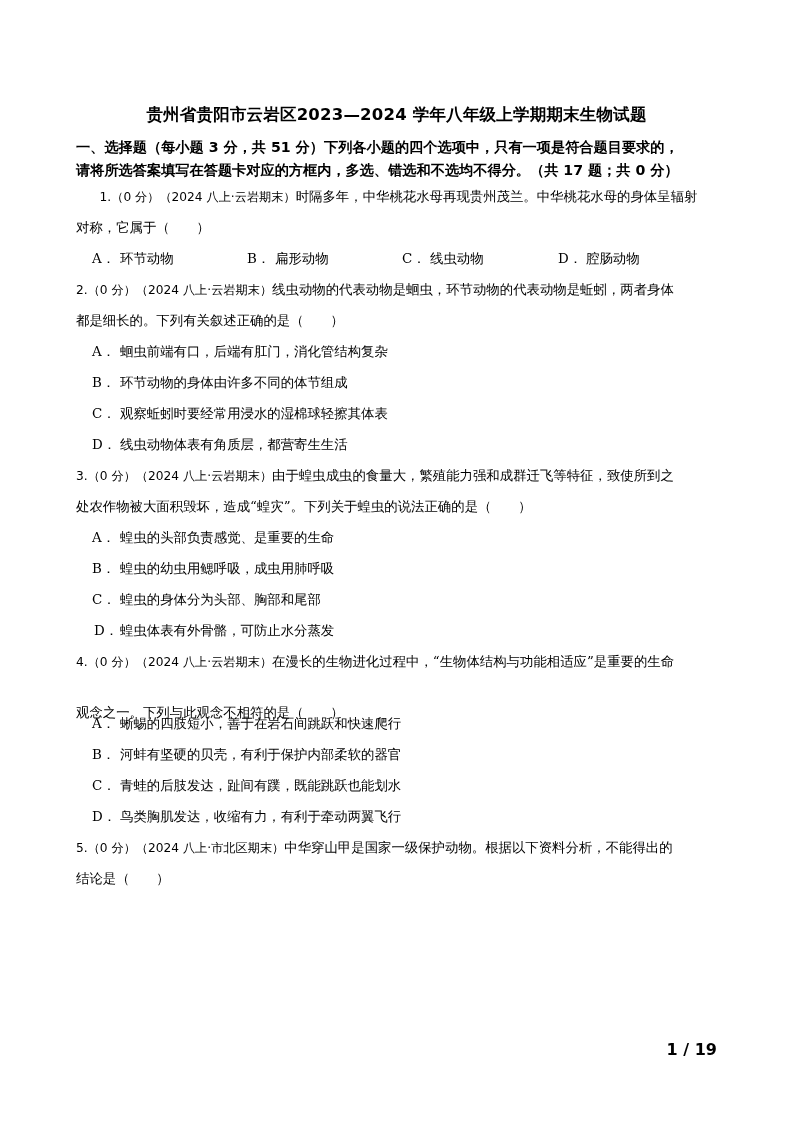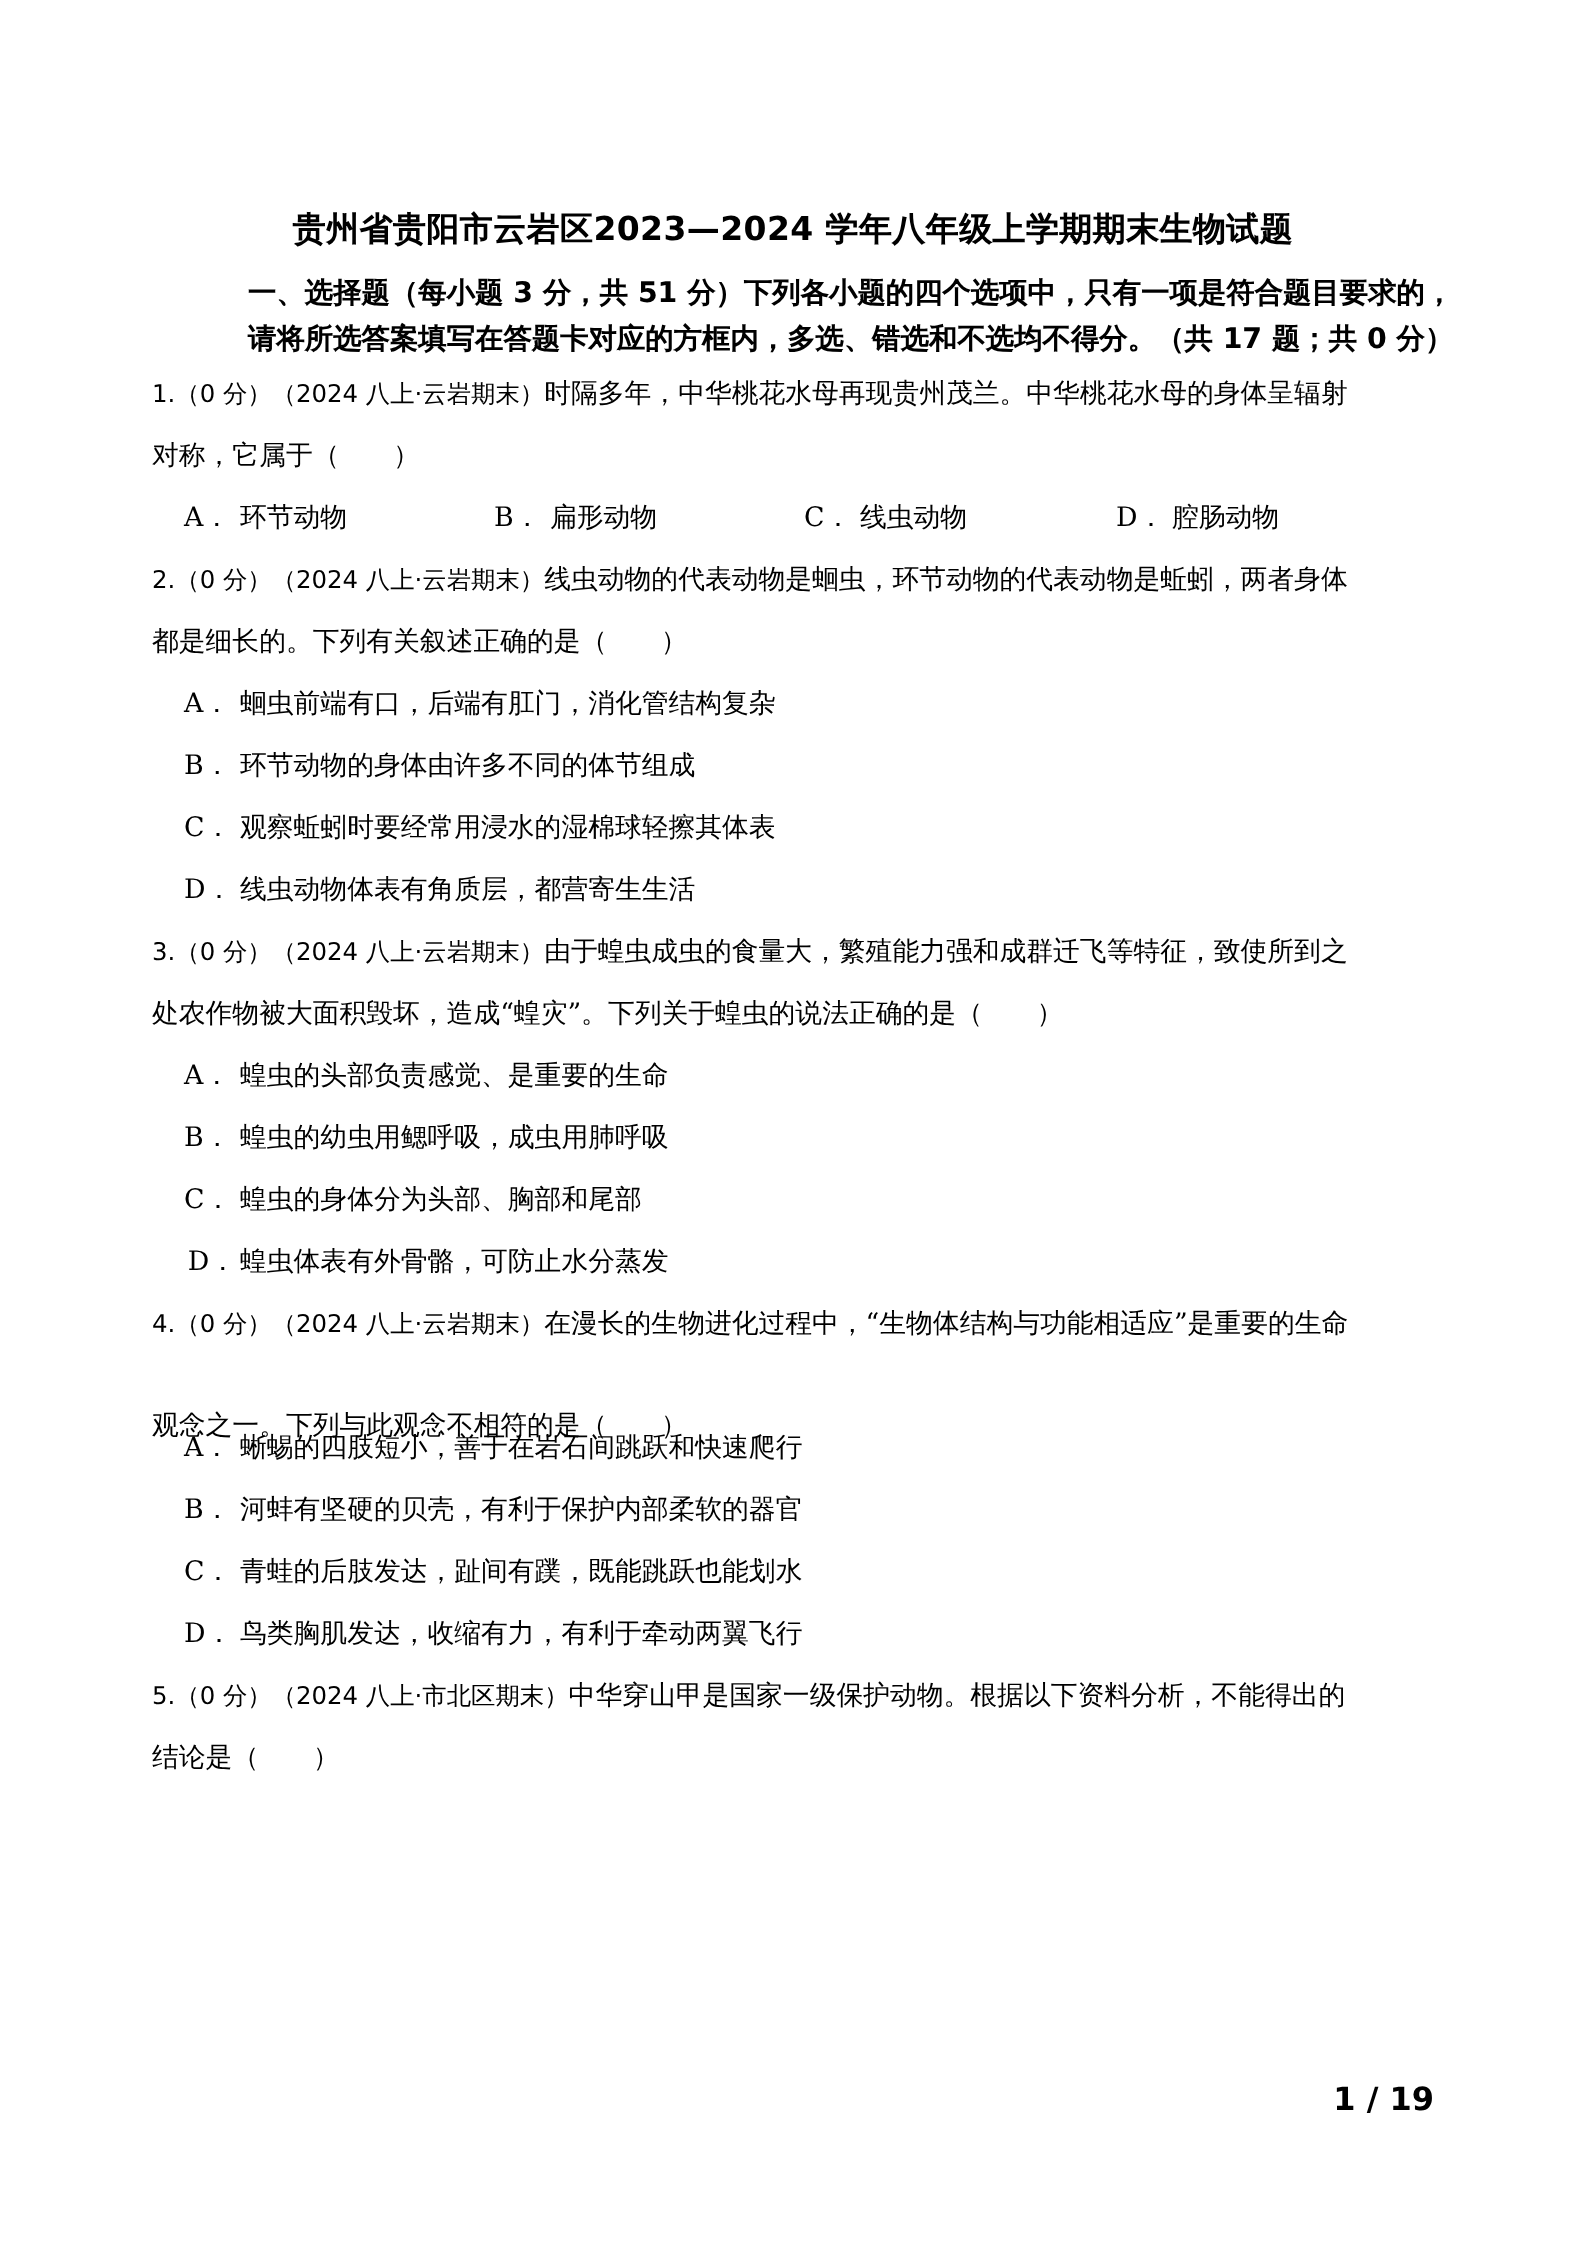--- a/index.html
+++ b/index.html
@@ -20,26 +20,26 @@
   .pager { position: absolute; top: 1040px; right: 76px; font-family: "DejaVu Sans", "Liberation Sans", sans-serif;
            font-weight: bold; font-size: 16px; }
 </style>
 </head>
 <body>
 
 <div class="page">
 
   <div class="title">贵州省贵阳市云岩区2023—2024 学年八年级上学期期末生物试题</div>
 
-  <div class="section" style="top:136px;margin-left:48px;">
+  <div class="section" style="top:136px;">
     <div>一、选择题（每小题 3 分，共 51 分）下列各小题的四个选项中，只有一项是符合题目要求的，</div>
     <div>请将所选答案填写在答题卡对应的方框内，多选、错选和不选均不得分。（共 17 题；共 0 分）</div>
   </div>
 
-  <div class="line" style="top:188px;">
+  <div class="line" style="top:188px;text-align:center;">
     <span class="q-head">1.</span><span class="q-head">（0 分）（2024 八上·云岩期末）</span><span class="q-text">时隔多年，中华桃花水母再现贵州茂兰。中华桃花水母的身体呈辐射</span>
   </div>
   <div class="line" style="top:219px;">
     <span class="q-text">对称，它属于（　　）</span>
   </div>
   <div class="opt" style="top:250px; left:92px;"><span class="opt-letter">A．</span><span>环节动物</span></div>
   <div class="opt" style="top:250px; left:247px;"><span class="opt-letter">B．</span><span>扁形动物</span></div>
   <div class="opt" style="top:250px; left:402px;"><span class="opt-letter">C．</span><span>线虫动物</span></div>
   <div class="opt" style="top:250px; left:558px;"><span class="opt-letter">D．</span><span>腔肠动物</span></div>
 

